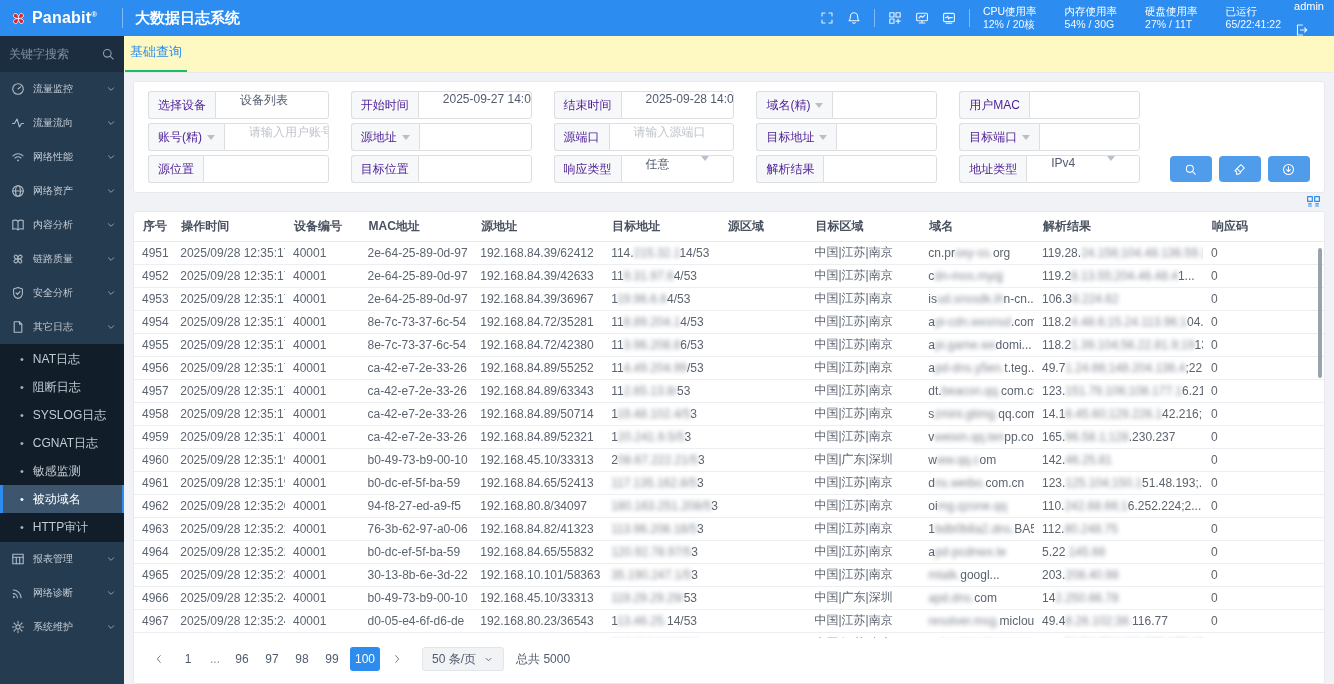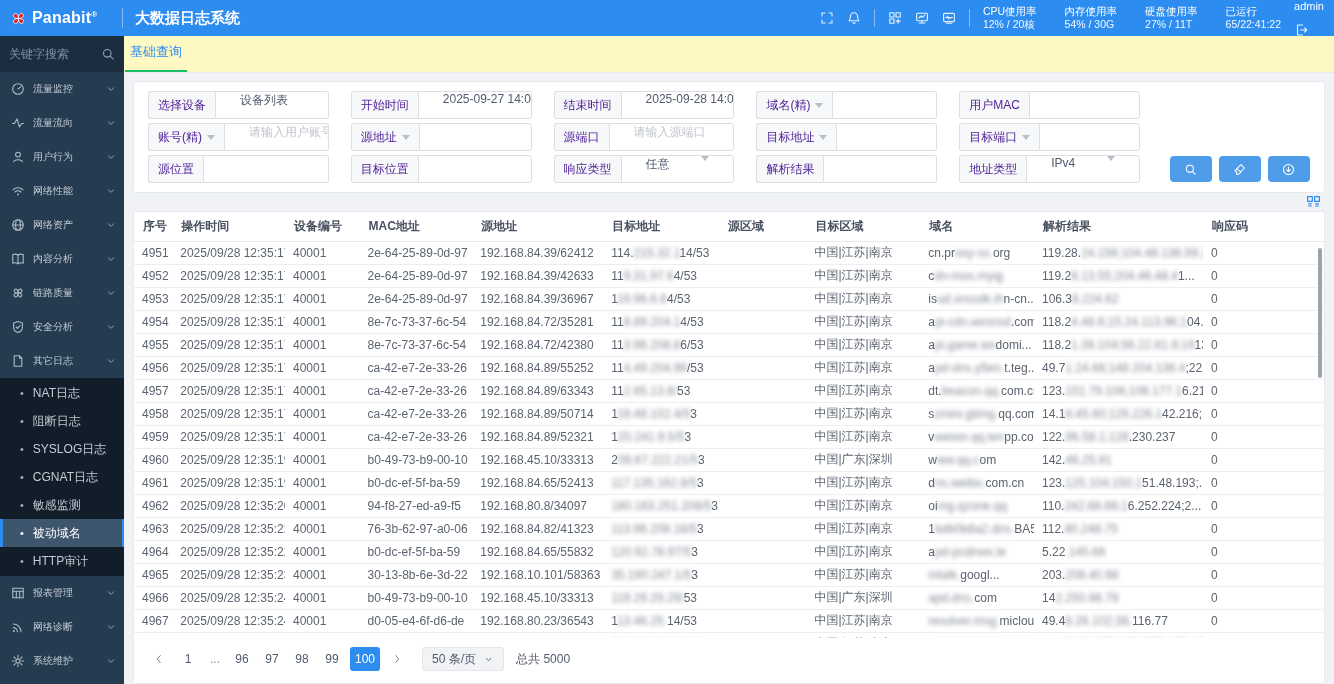--- a/index.html
+++ b/index.html
@@ -183,34 +183,20 @@
         <span class="mi-label">流量流向</span>
         <span class="mi-chev">
           <svg viewBox="0 0 14 14" width="12" height="12" fill="none" stroke="currentColor" stroke-width="1.1" stroke-linecap="round" stroke-linejoin="round">
             <path d="M4 5.6L7 8.6l3-3"></path>
           </svg>
         </span>
       </div>
       <div class="menu-item">
         <span class="mi-icon">
           <svg viewBox="0 0 14 14" width="14" height="14" fill="none" stroke="currentColor" stroke-width="1.1" stroke-linecap="round" stroke-linejoin="round">
-            <circle cx="7" cy="4.6" r="2.4"></circle>
-            <path d="M2.6 11.8c.6-2.8 8.2-2.8 8.8 0"></path>
-          </svg>
-        </span>
-        <span class="mi-label">用户行为</span>
-        <span class="mi-chev">
-          <svg viewBox="0 0 14 14" width="12" height="12" fill="none" stroke="currentColor" stroke-width="1.1" stroke-linecap="round" stroke-linejoin="round">
-            <path d="M4 5.6L7 8.6l3-3"></path>
-          </svg>
-        </span>
-      </div>
-      <div class="menu-item">
-        <span class="mi-icon">
-          <svg viewBox="0 0 14 14" width="14" height="14" fill="none" stroke="currentColor" stroke-width="1.1" stroke-linecap="round" stroke-linejoin="round">
             <path d="M2 5.8a7.2 7.2 0 0 1 10 0"></path>
             <path d="M4.1 8a4.2 4.2 0 0 1 5.8 0"></path>
             <circle cx="7" cy="10.4" r=".9" fill="currentColor" stroke="none"></circle>
           </svg>
         </span>
         <span class="mi-label">网络性能</span>
         <span class="mi-chev">
           <svg viewBox="0 0 14 14" width="12" height="12" fill="none" stroke="currentColor" stroke-width="1.1" stroke-linecap="round" stroke-linejoin="round">
             <path d="M4 5.6L7 8.6l3-3"></path>
           </svg>
@@ -675,21 +661,21 @@
             <tr>
               <td>4959</td>
               <td>2025/09/28 12:35:17</td>
               <td>40001</td>
               <td>ca-42-e7-2e-33-26</td>
               <td>192.168.84.89/52321</td>
               <td><span>1</span><span class="blur">20.241.9.5/5</span><span>3</span></td>
               <td></td>
               <td>中国|江苏|南京</td>
               <td><span>v</span><span class="blur">weixin.qq.ten</span><span>pp.com</span></td>
-              <td><span>122.</span><span class="blur">96.58.1;128</span><span>.230.237</span></td>
+              <td><span>165.</span><span class="blur">96.58.1;128</span><span>.230.237</span></td>
               <td>0</td>
             </tr>
             <tr>
               <td>4960</td>
               <td>2025/09/28 12:35:19</td>
               <td>40001</td>
               <td>b0-49-73-b9-00-10</td>
               <td>192.168.45.10/33313</td>
               <td><span>2</span><span class="blur">08.67.222.21/5</span><span>3</span></td>
               <td></td>

